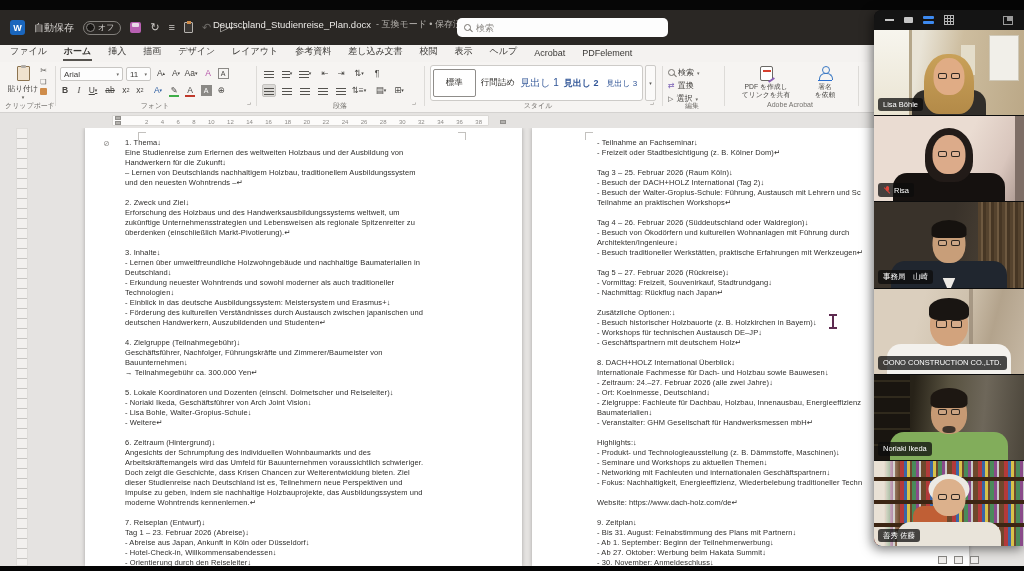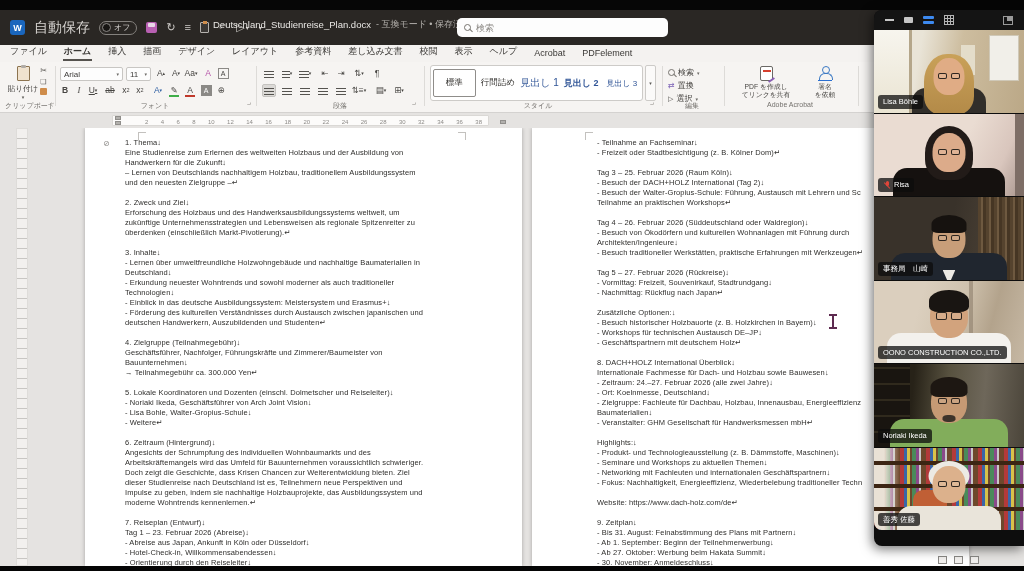--- a/index.html
+++ b/index.html
@@ -4,21 +4,21 @@
 <style>
 *{margin:0;padding:0;box-sizing:border-box}
 html,body{width:1024px;height:571px;overflow:hidden}
 body{position:relative;font-family:"Liberation Sans","DejaVu Sans",sans-serif;background:#060606;color:#2e2d2b}
 
 
 #top-strip{position:absolute;left:0;top:0;width:1024px;height:10px;background:#060606}
 #titlebar{position:absolute;left:0;top:10px;width:1024px;height:35px;background:#2a2724}
 #tb-left{position:absolute;left:10px;top:0;height:35px;display:flex;align-items:center;gap:9px}
 #word-icon{width:15px;height:15px;background:#1a66bd;border-radius:3px;color:#fff;font-size:9px;font-weight:bold;display:flex;align-items:center;justify-content:center}
-#autosave-label{font-size:14px;color:#d5d2cf}
+#autosave-label{font-size:10px;color:#d5d2cf}
 #autosave-toggle{display:flex;align-items:center;gap:3px;border:1px solid #84817d;border-radius:8px;height:14px;padding:0 6px 0 2px;font-size:8px;color:#d5d2cf}
 #autosave-toggle .knob{width:9px;height:9px;border-radius:50%;background:#171513;border:1px solid #8a8784}
 .qat{font-size:11px;color:#cfccc8;line-height:1;display:flex;align-items:center}
 .qat.dim{opacity:.4}
 #save-icon{width:11px;height:11px;background:#b860b2;border-radius:2px;position:relative}
 #save-icon:after{content:"";position:absolute;left:2px;top:1px;width:7px;height:4px;background:#e9d8e8;border-radius:1px}
 #clip-icon{width:9px;height:11px;border:1px solid #b5b2ae;border-radius:1px;position:relative;background:#3a3734}
 #clip-icon:after{content:"";position:absolute;left:2px;top:-2px;width:4px;height:3px;background:#cf8c4a}
 .qat small{font-size:6px;margin-left:1px}
 #doc-title{position:absolute;left:213px;top:0;height:29px;display:flex;align-items:center;gap:5px;font-size:9.5px;color:#e9e7e4;white-space:nowrap}
@@ -114,21 +114,21 @@
 
 #video-panel{position:absolute;left:874px;top:10px;width:150px;height:536px;background:#0d0d0d;border-radius:8px 0 0 8px;box-shadow:-2px 3px 12px rgba(0,0,0,.55);z-index:20;display:flex;flex-direction:column}
 #vheader{height:20px;background:#141414;border-radius:8px 0 0 0;display:flex;align-items:center;padding:0 11px;gap:10px;flex:none}
 .vh-min{width:9px;height:2px;background:#c6c6c6}
 .vh-thumb{width:9px;height:6px;background:#c6c6c6;border-radius:1px}
 .vh-speaker i{display:block;width:11px;height:3px;background:#3d8af0;border-radius:1px;margin:1.5px 0}
 .vh-grid{width:10px;height:10px;border:1px solid #b5b5b5;background:repeating-linear-gradient(90deg,transparent 0 2px,#b5b5b5 2px 3px),repeating-linear-gradient(0deg,transparent 0 2px,#b5b5b5 2px 3px)}
 .vh-pop{margin-left:auto;width:10px;height:9px;border:1px solid #9a9a9a;position:relative}
 .vh-pop:after{content:"";position:absolute;right:0;top:0;width:5px;height:4px;background:#9a9a9a}
 .tile{position:relative;flex:1;margin-bottom:1px;overflow:hidden;background:#333}
-.tile:last-child{margin-bottom:16px;border-radius:0 0 0 8px}
+.tile:last-child{margin-bottom:0;border-radius:0 0 0 8px}
 .tile.active{box-shadow:inset 0 0 0 2px #2bb157}
 .vlabel{position:absolute;left:4px;bottom:4px;background:rgba(12,12,12,.75);color:#fff;font-size:7.5px;line-height:1;padding:3px 5px;border-radius:3px;display:flex;align-items:center;gap:3px;white-space:nowrap;z-index:9;max-width:140px;overflow:hidden}
 .mic-icon{width:8px;height:8px;position:relative;flex:none}
 .mic-icon:before{content:"";position:absolute;left:2.5px;top:0;width:3px;height:5px;background:#e0453a;border-radius:1.5px}
 .mic-icon:after{content:"";position:absolute;left:0;top:3.5px;width:8px;height:1.2px;background:#e0453a;transform:rotate(45deg)}
 .scene{position:absolute;inset:0}
 .head{position:absolute;left:50%;transform:translateX(-50%);border-radius:48% 48% 44% 44%;z-index:5}
 .hairb{position:absolute;left:50%;transform:translateX(-50%);z-index:4}
 .haircap{position:absolute;left:50%;transform:translateX(-50%);z-index:6}
 .body{position:absolute;left:50%;transform:translateX(-50%);border-radius:14px 14px 0 0;z-index:3}
@@ -401,21 +401,21 @@
   </div>
   <div class="page" id="page2">
     <div class="cmark tl" style="left:53px;top:4px"></div>
     <div class="cmark tr" style="right:56px;top:4px"></div>
   </div>
   <div class="textcol" id="p1text">
       <div class="dline">1. Thema↓</div>
       <div class="dline">Eine Studienreise zum Erlernen des weltweiten Holzbaus und der Ausbildung von</div>
       <div class="dline">Handwerkern für die Zukunft↓</div>
       <div class="dline">– Lernen von Deutschlands nachhaltigem Holzbau, traditionellem Ausbildungssystem</div>
-      <div class="dline">und den neuesten Zielgruppe –↵</div>
+      <div class="dline">und den neuesten Wohntrends –↵</div>
       <div class="dline"></div>
       <div class="dline">2. Zweck und Ziel↓</div>
       <div class="dline">Erforschung des Holzbaus und des Handwerksausbildungssystems weltweit, um</div>
       <div class="dline">zukünftige Unternehmensstrategien und Lebensweisen als regionale Spitzenreiter zu</div>
       <div class="dline">überdenken (einschließlich Markt-Pivotierung).↵</div>
       <div class="dline"></div>
       <div class="dline">3. Inhalte↓</div>
       <div class="dline">- Lernen über umweltfreundliche Holzwohngebäude und nachhaltige Baumaterialien in</div>
       <div class="dline">Deutschland↓</div>
       <div class="dline">- Erkundung neuester Wohntrends und sowohl moderner als auch traditioneller</div>

